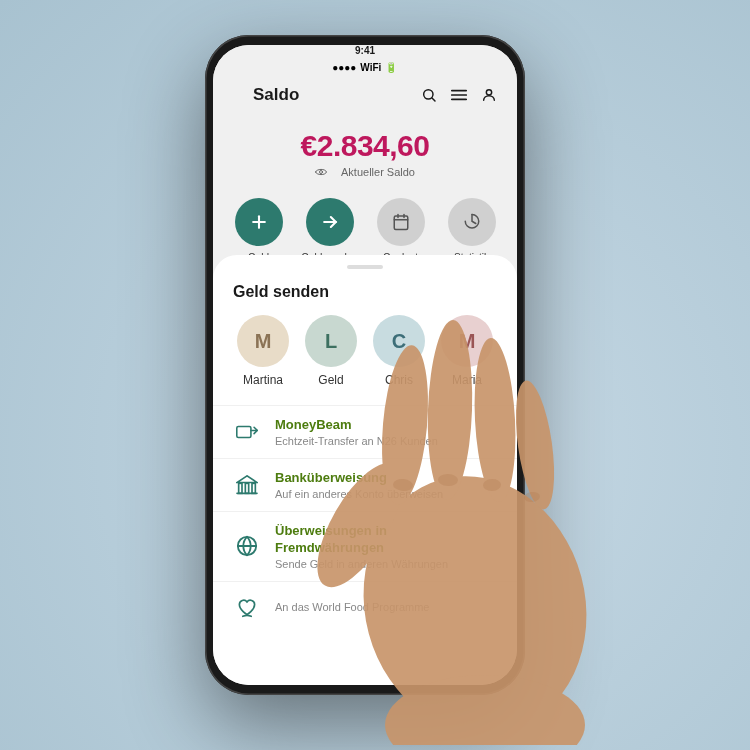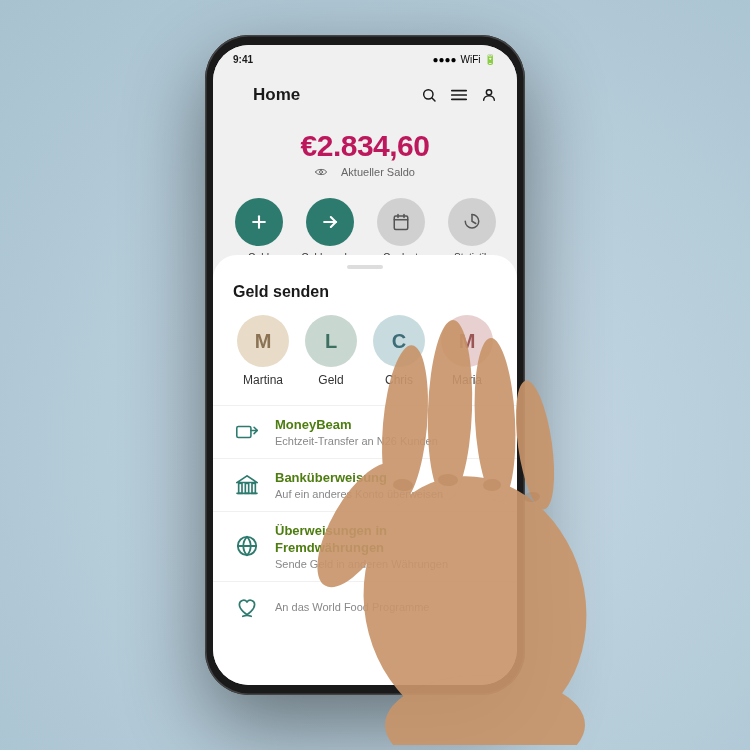--- a/index.html
+++ b/index.html
@@ -39,20 +39,21 @@
     }
 
     
     .status-bar {
       height: 28px;
       background: #f0f0f0;
       display: flex;
       align-items: center;
       justify-content: space-between;
       padding: 0 20px;
+      flex-direction: column;
     }
 
     
     .app-header {
       background: #f0f0f0;
       padding: 6px 20px 10px;
       display: flex;
       align-items: center;
       justify-content: space-between;
     }
@@ -283,27 +284,27 @@
 <div class="scene">
   <div class="phone-scene">
 
     <div class="phone-frame">
       <div class="phone-screen">
 
         <div class="status-bar">
           <span style="font-size:10px;font-weight:600;color:#1a1a1a;">9:41</span>
           <div style="display:flex;gap:4px;align-items:center;">
             <span style="font-size:10px;">●●●●</span>
-            <span style="font-size:10px;">WiFi</span>
+            <span style="font-size:10px;font-weight:bold;">WiFi</span>
             <span style="font-size:10px;">🔋</span>
           </div>
         </div>
 
         <div class="app-header">
-          <span class="app-header title">Home</span>
+          <span class="app-header title">Saldo</span>
           <div class="header-icons">
             <span class="header-icon">
               <svg width="16" height="16" viewBox="0 0 24 24" fill="none" stroke="#1a1a1a" stroke-width="2.2" stroke-linecap="round">
                 <circle cx="11" cy="11" r="7"></circle>
                   <line x1="16.5" y1="16.5" x2="21" y2="21"></line>
               </svg>
             </span>
             <span class="header-icon">
               <svg width="16" height="14" viewBox="0 0 22 18" fill="none" stroke="#1a1a1a" stroke-width="2.2" stroke-linecap="round">
                 <line x1="1" y1="3" x2="21" y2="3"></line>

